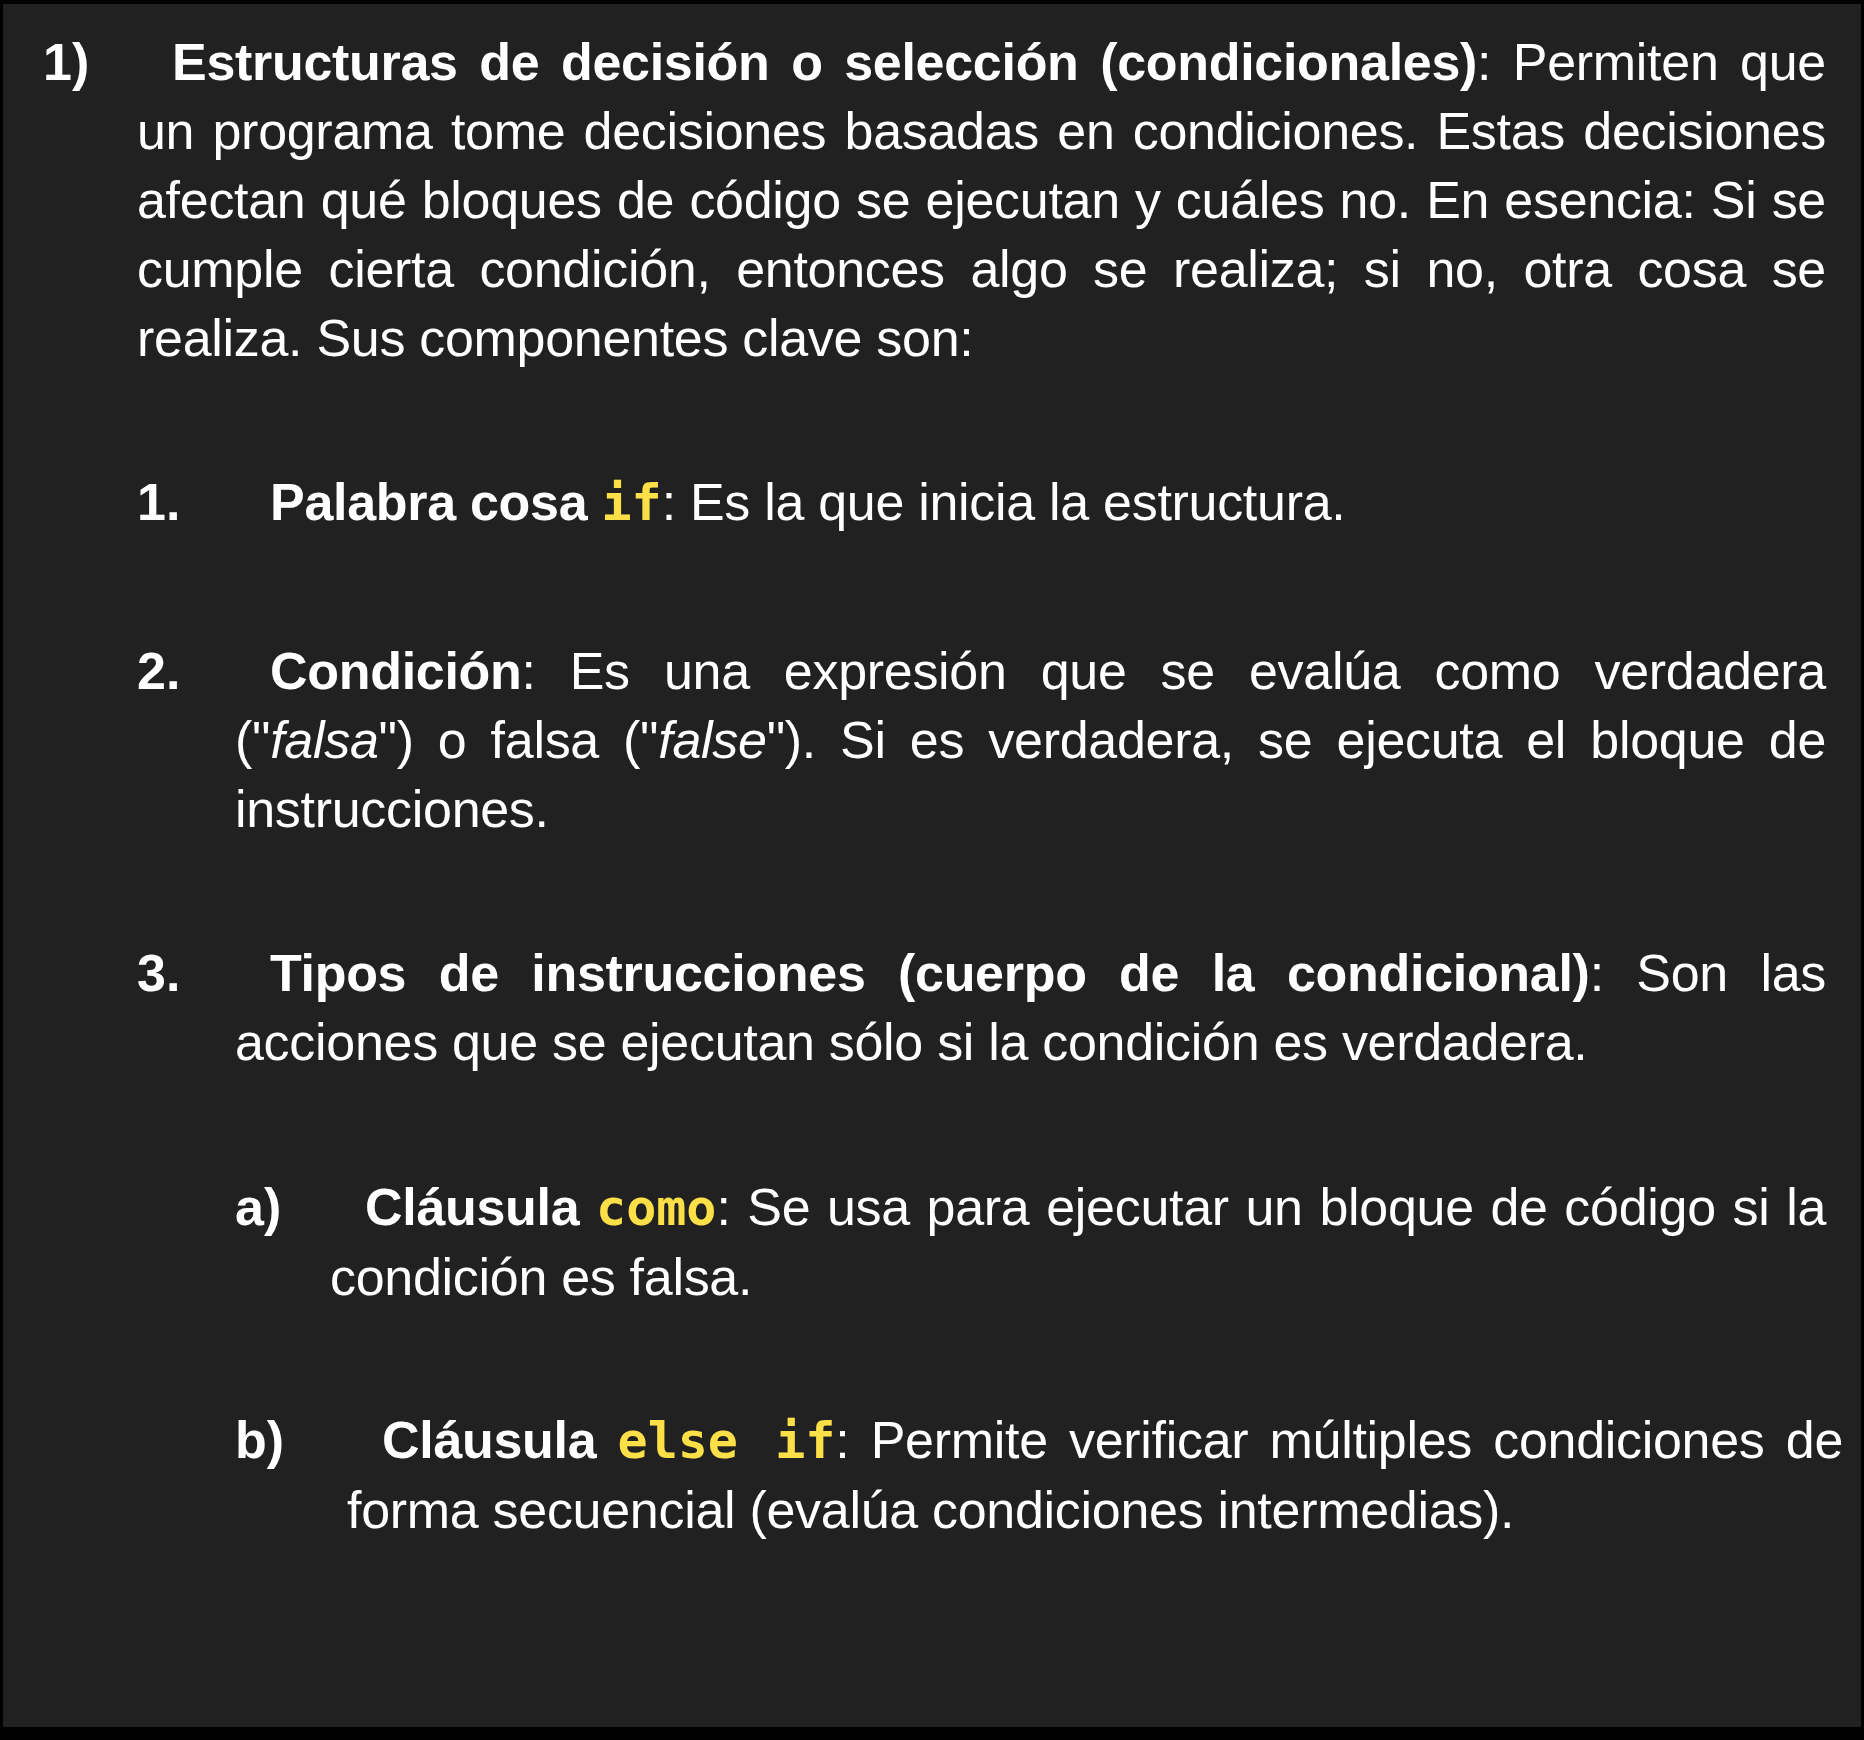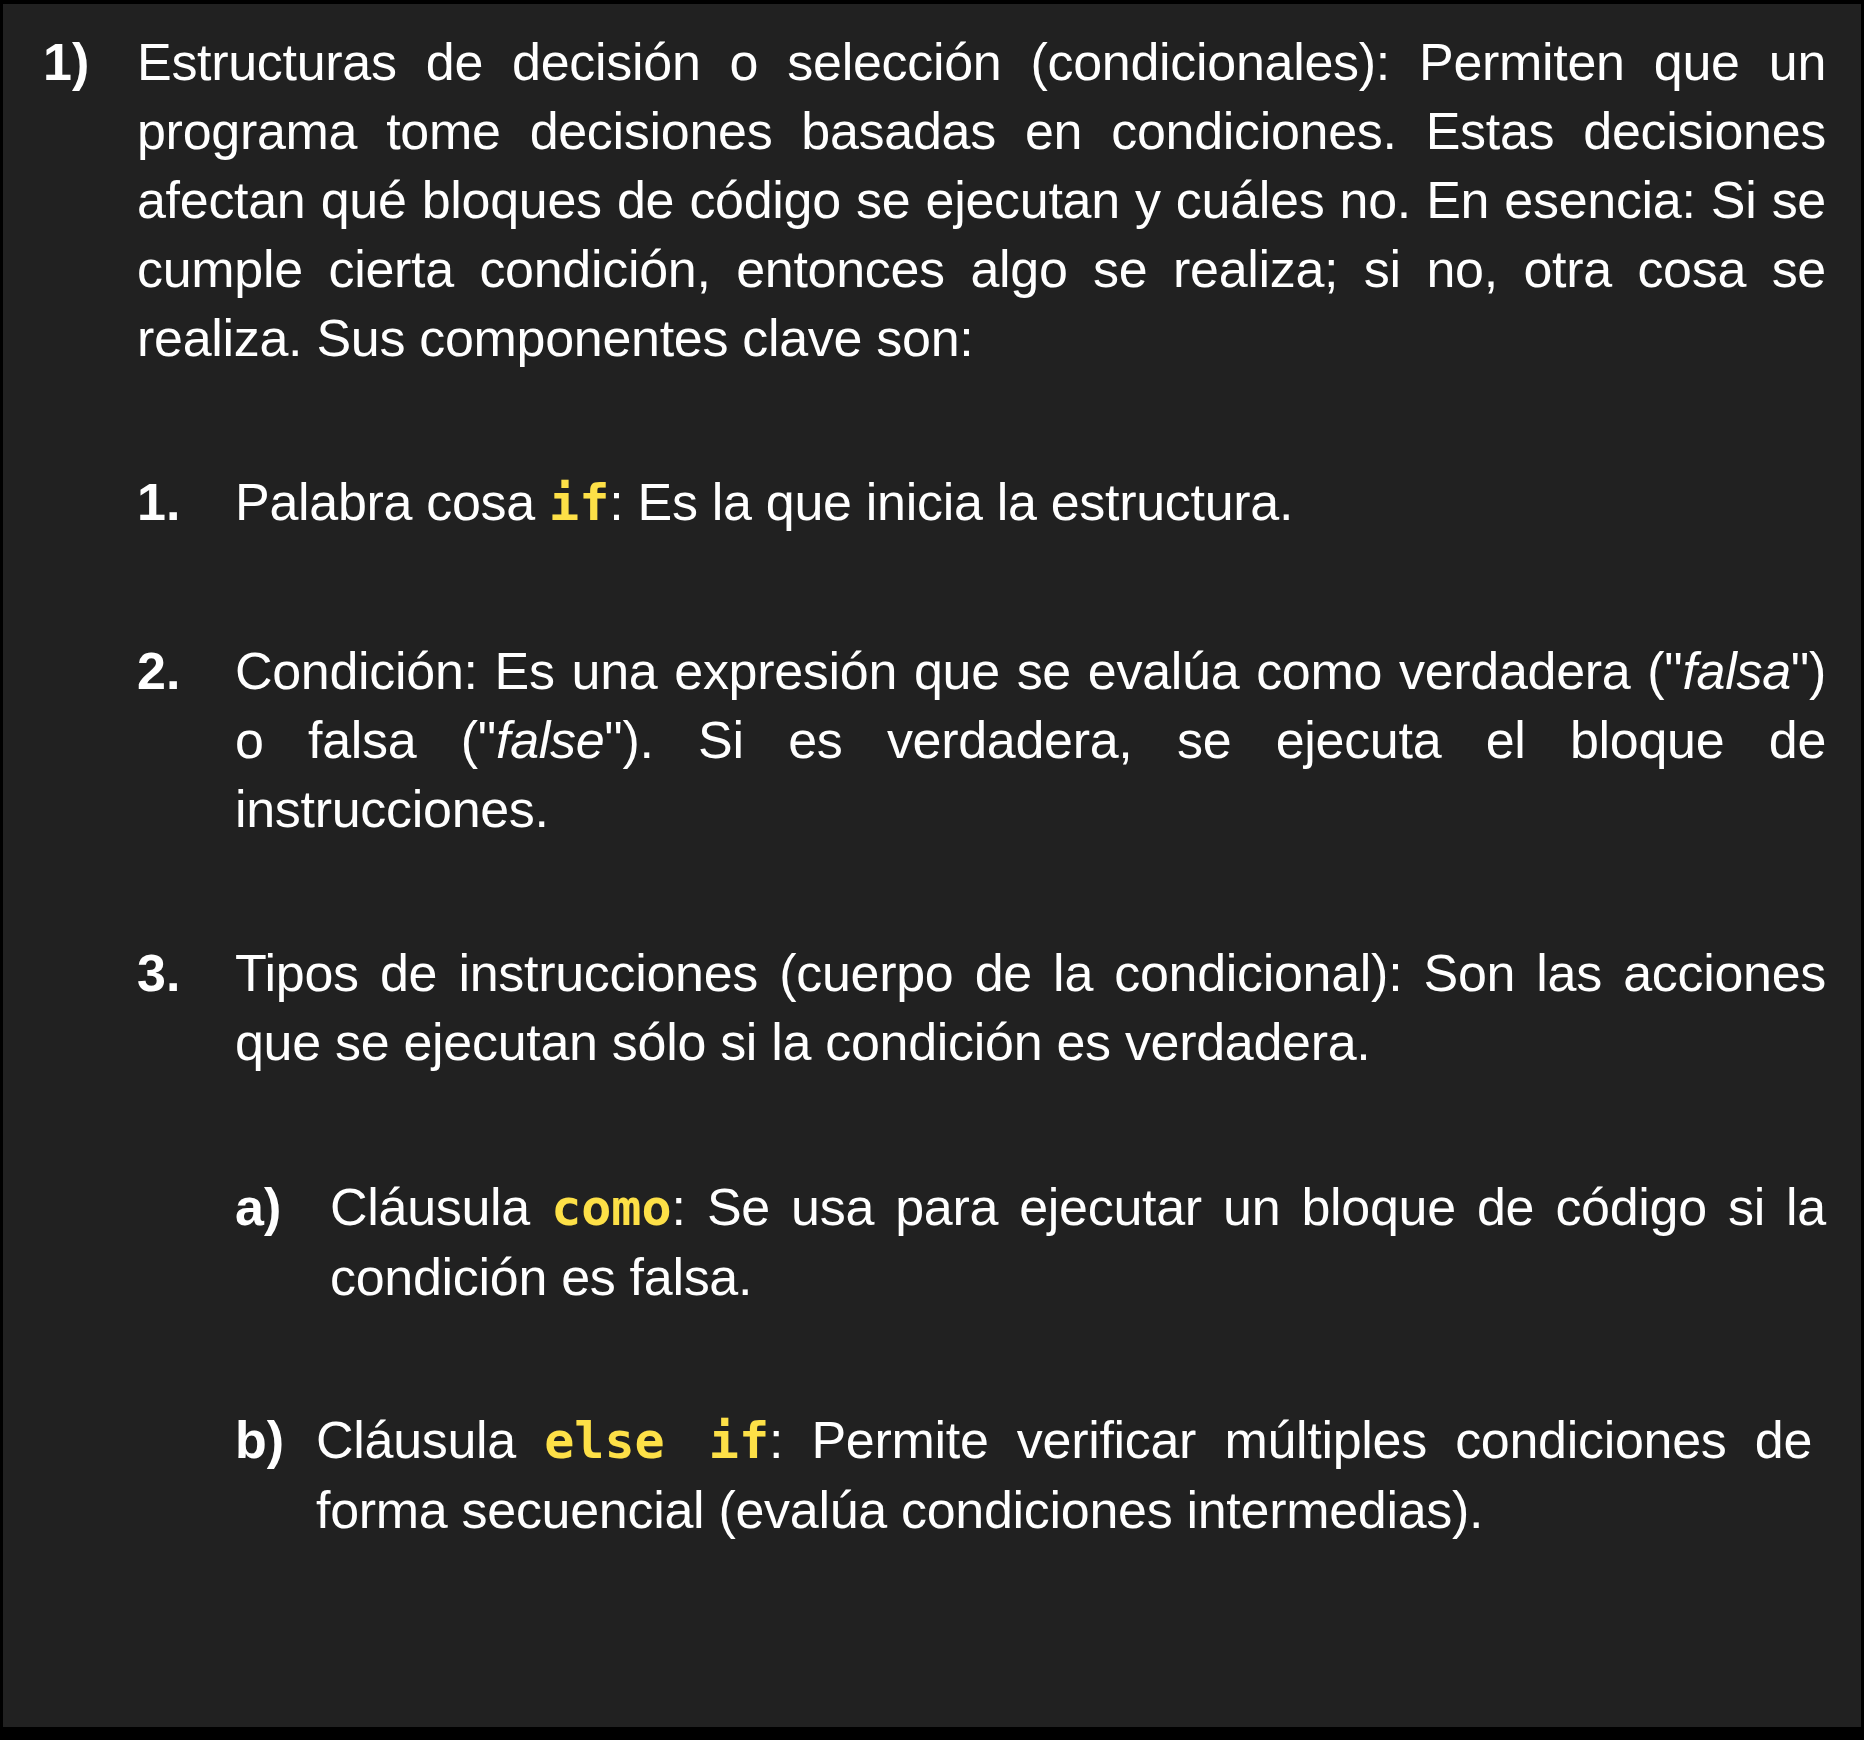--- a/index.html
+++ b/index.html
@@ -18,21 +18,21 @@
     line-height: 69px;
     color: #ffffff;
     text-align: justify;
     letter-spacing: -0.3px;
   }
   .label {
     position: absolute;
     font-family: "Liberation Sans", "DejaVu Sans", sans-serif;
     font-size: 52px; line-height: 69px; font-weight: bold; color: #ffffff;
   }
-  b { font-weight: normal; }
+  b { font-weight: bold; margin-left: 35px; }
   i { font-style: italic; }
   .code {
     font-family: "DejaVu Sans Mono", "Liberation Mono", monospace;
     font-weight: bold; color: #fde047; font-size: 50px; letter-spacing: 0;
   }
   .last-left { text-align: left; }
 </style>
 </head>
 <body>
 
@@ -47,16 +47,16 @@
   <div class="label" style="left:134px; top:633px;">2.</div>
   <div class="block" style="left:232px; top:633px; width:1591px;"><b>Condición</b><span>:</span><span> Es una expresión que se evalúa como verdadera ("</span><i>falsa</i><span>") o falsa ("</span><i>false</i><span>"). Si es verdadera, se ejecuta el bloque de instrucciones.</span></div>
 
   <div class="label" style="left:134px; top:935px;">3.</div>
   <div class="block" style="left:232px; top:935px; width:1591px;"><b>Tipos de instrucciones (cuerpo de la condicional)</b><span>:</span><span> Son las acciones que se ejecutan sólo si la condición es verdadera.</span></div>
 
   <div class="label" style="left:232px; top:1169px;">a)</div>
   <div class="block" style="left:327px; top:1169px; width:1496px;"><b>Cláusula </b><span class="code">como</span><span>:</span><span> Se usa para ejecutar un bloque de código si la condición es falsa.</span></div>
 
   <div class="label" style="left:232px; top:1402px;">b)</div>
-  <div class="block" style="left:313px; top:1402px; width:1496px;"><b>Cláusula </b><span class="code" style="white-space:pre;">else if</span><span>:</span><span> Permite verificar múltiples condiciones de forma secuencial (evalúa condiciones intermedias).</span></div>
+  <div class="block" style="left:344px; top:1402px; width:1496px;"><b>Cláusula </b><span class="code" style="white-space:pre;">else if</span><span>:</span><span> Permite verificar múltiples condiciones de forma secuencial (evalúa condiciones intermedias).</span></div>
 
 
 </div>
 
 </body></html>

